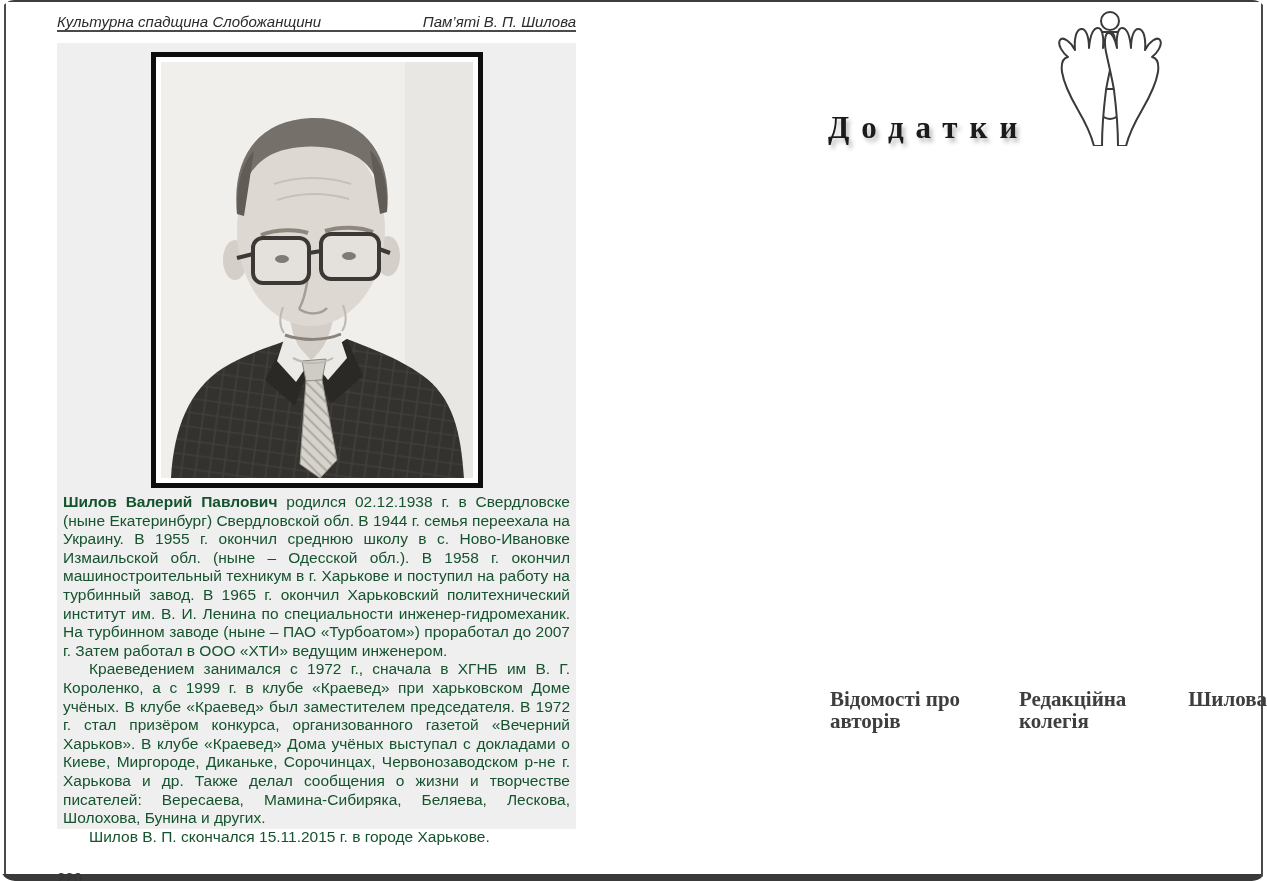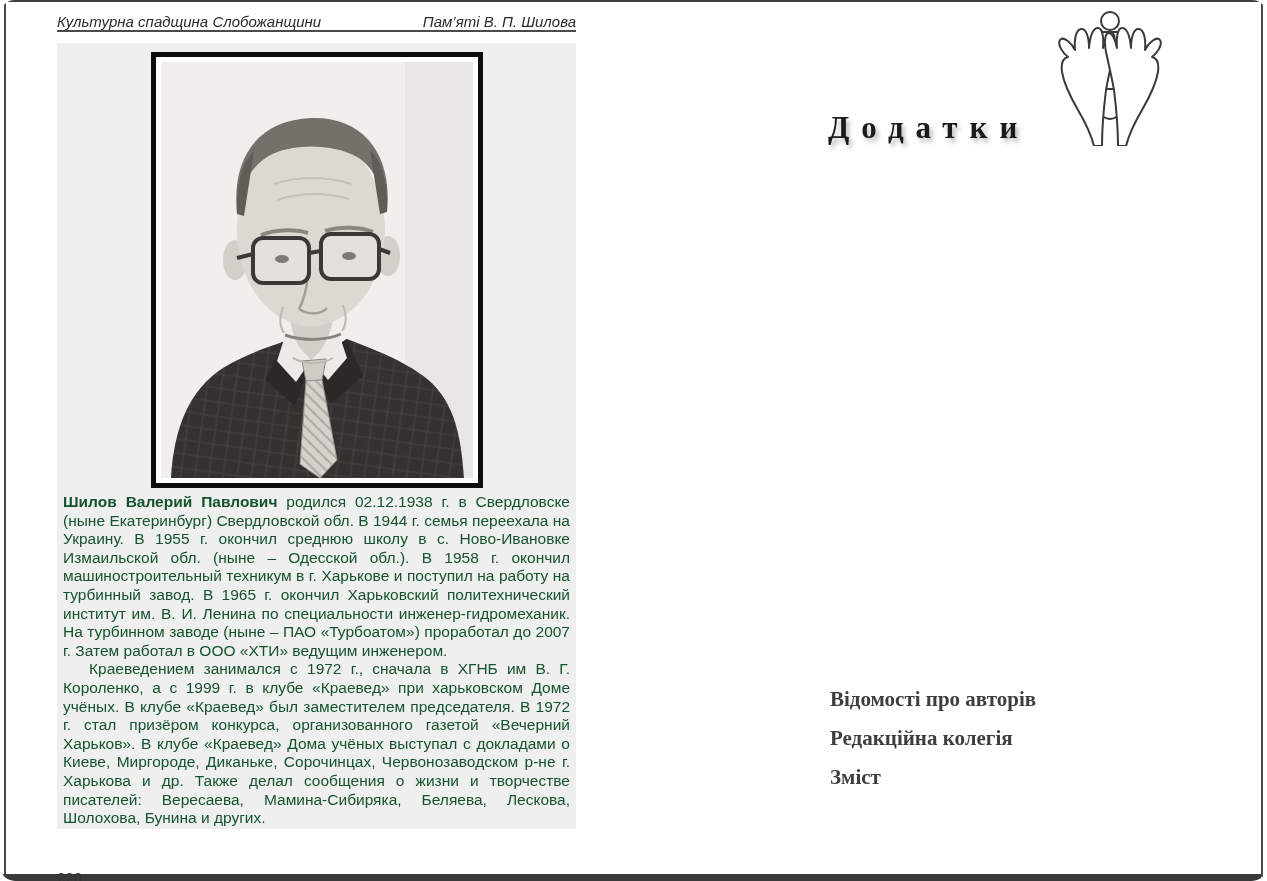--- a/index.html
+++ b/index.html
@@ -26,21 +26,21 @@
   .bio p.indent{text-indent:26px;}
   .bio b{font-weight:bold;}
 
   .page-number{position:absolute;left:57px;top:837px;font-size:15px;color:#333333;margin-top:32px;}
 
   
   .logo{position:absolute;left:1044px;top:6px;width:132px;height:140px;}
   .section-title{position:absolute;left:828px;top:110px;font-family:"Liberation Serif", serif;
                  font-weight:bold;font-size:31px;letter-spacing:12px;color:#1b1b1b;
                  text-shadow:3px 4px 4px #bdbdbd;white-space:nowrap;}
-  .toc{position:absolute;left:830px;top:688px;display:flex;flex-direction:column;gap:17px;
+  .toc{position:absolute;left:830px;top:688px;display:flex;flex-direction:row;gap:17px;
        font-family:"Liberation Serif", serif;font-weight:bold;font-size:21px;line-height:22px;color:#3e3e3e;}
 </style>
 </head>
 <body>
 
 <div class="screen">
 
   <div class="frame-top"></div>
   <div class="frame-left"></div>
   <div class="frame-right"></div>
@@ -105,20 +105,21 @@
           <rect x="160" y="172" width="58" height="45" rx="10"></rect>
           <path d="M148 191 L160 189"></path>
           <path d="M92 192 L76 196 M218 187 L229 191"></path>
         </g>
       </svg>
     </div>
 
     <div class="bio" lang="ru">
       <p><b>Шилов Валерий Павлович</b><span> родился 02.12.1938 г. в Свердловске (ныне Екатеринбург) Свердловской обл. В 1944 г. семья переехала на Украину. В 1955 г. окончил среднюю школу в с. Ново-Ивановке Измаильской обл. (ныне – Одесской обл.). В 1958 г. окончил машиностроительный техникум в г. Харькове и поступил на работу на турбинный завод. В 1965 г. окончил Харьковский политехнический институт им. В. И. Ленина по специальности инженер-гидромеханик. На турбинном заводе (ныне – ПАО «Турбоатом») проработал до 2007 г. Затем работал в ООО «ХТИ» ведущим инженером.</span></p>
       <p class="indent">Краеведением занимался с 1972 г., сначала в ХГНБ им В. Г. Короленко, а с 1999 г. в клубе «Краевед» при харьковском Доме учёных. В клубе «Краевед» был заместителем председателя. В 1972 г. стал призёром конкурса, организованного газетой «Вечерний Харьков». В клубе «Краевед» Дома учёных выступал с докладами о Киеве, Миргороде, Диканьке, Сорочинцах, Червонозаводском р-не г. Харькова и др. Также делал сообщения о жизни и творчестве писателей: Вересаева, Мамина-Сибиряка, Беляева, Лескова, Шолохова, Бунина и других.</p>
+      <p class="indent">Шилов В. П. скончался 15.11.2015 г. в городе Харькове.</p>
     </div>
   </div>
 
   <div class="page-number">220</div>
 
   <div class="logo">
     <svg width="132" height="140" viewBox="0 0 130 140">
       <g fill="#ffffff" stroke="#3a3a3a" stroke-width="2" stroke-linejoin="round" stroke-linecap="round">
 
         <circle cx="65" cy="15" r="9"></circle>
@@ -131,16 +132,16 @@
         <path transform="translate(130,0) scale(-1,1)" d="M49 140 C46 128 40 116 33 104 C26 92 19 78 17 66 C16 58 18 52 23 51 C18 47 12 39 15 34 C18 30 26 36 30 44 C29 33 31 24 36 23 C41 22 44 31 44 42 C45 31 48 22 53 22 C57 22 59 30 58 42 C60 33 63 26 67 27 C70 28 71 36 69 46 C66 60 63 72 61 84 C59 100 57 124 57 140 Z"></path>
       </g>
     </svg>
   </div>
 
   <div class="section-title">Додатки</div>
 
   <div class="toc">
     <div>Відомості про авторів</div>
     <div>Редакційна колегія</div>
-    <div>Зміст</div>
+    <div>Шилова</div>
   </div>
 
 </div>
 
 </body></html>

